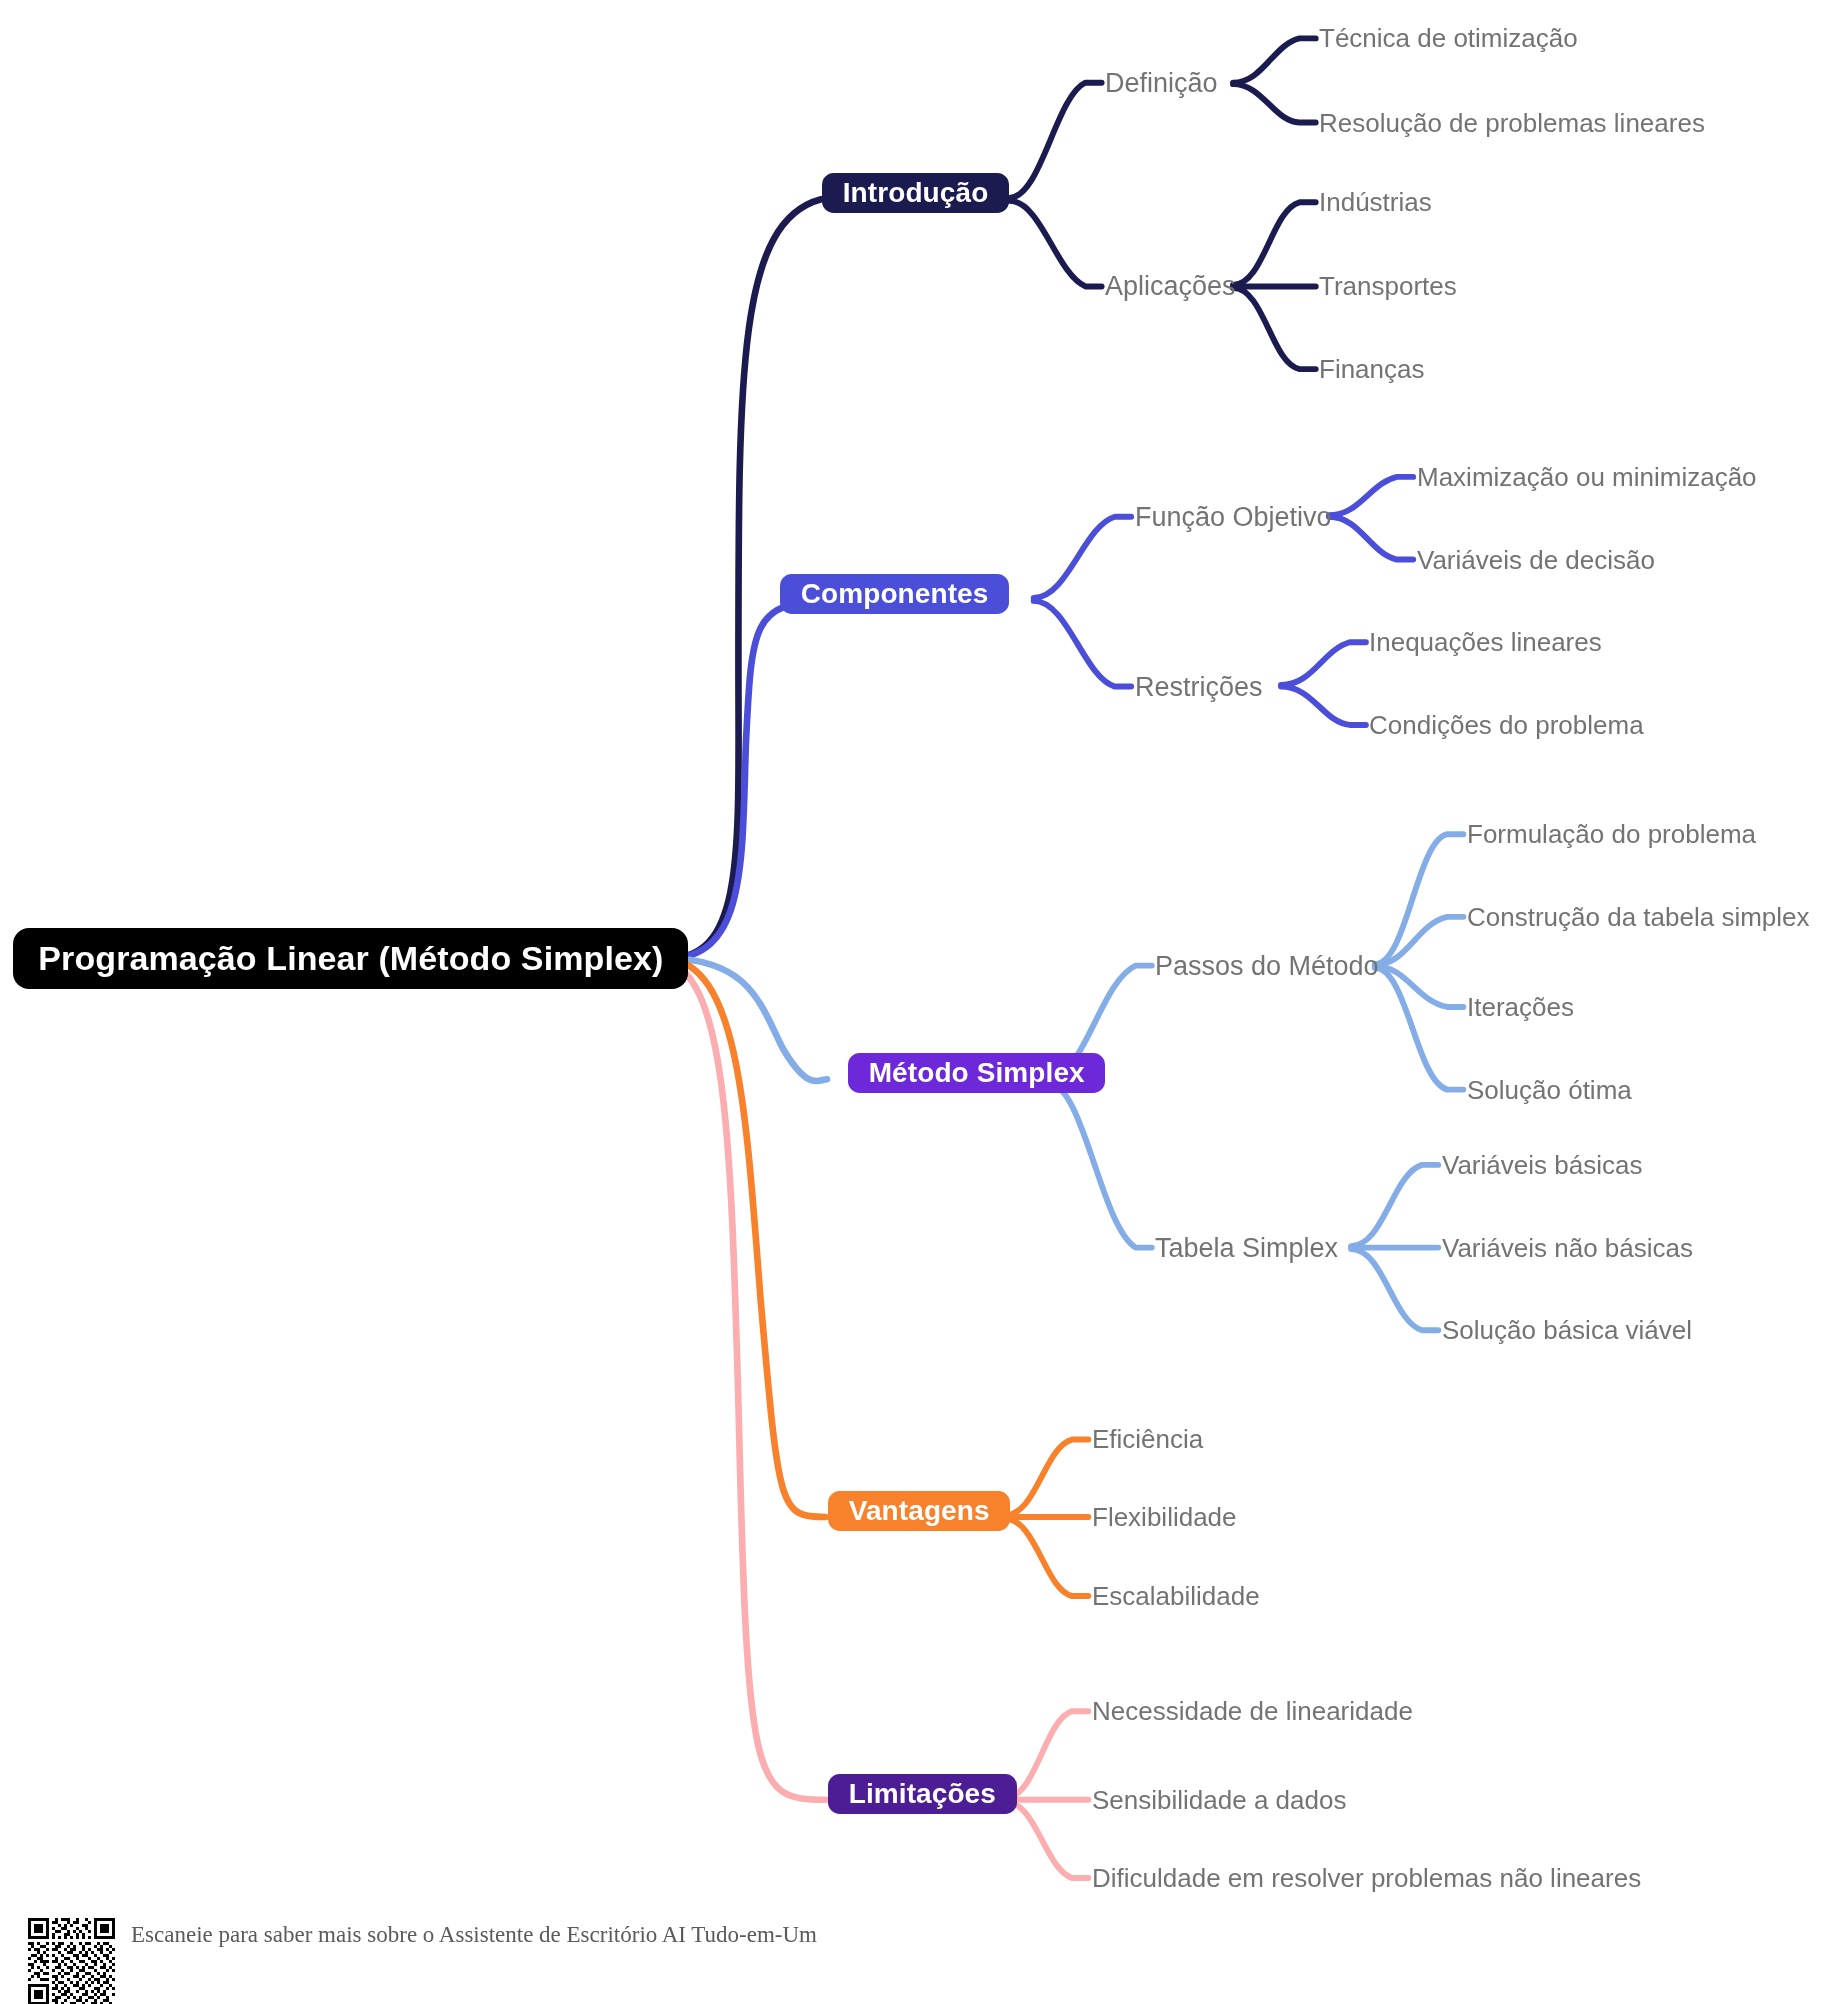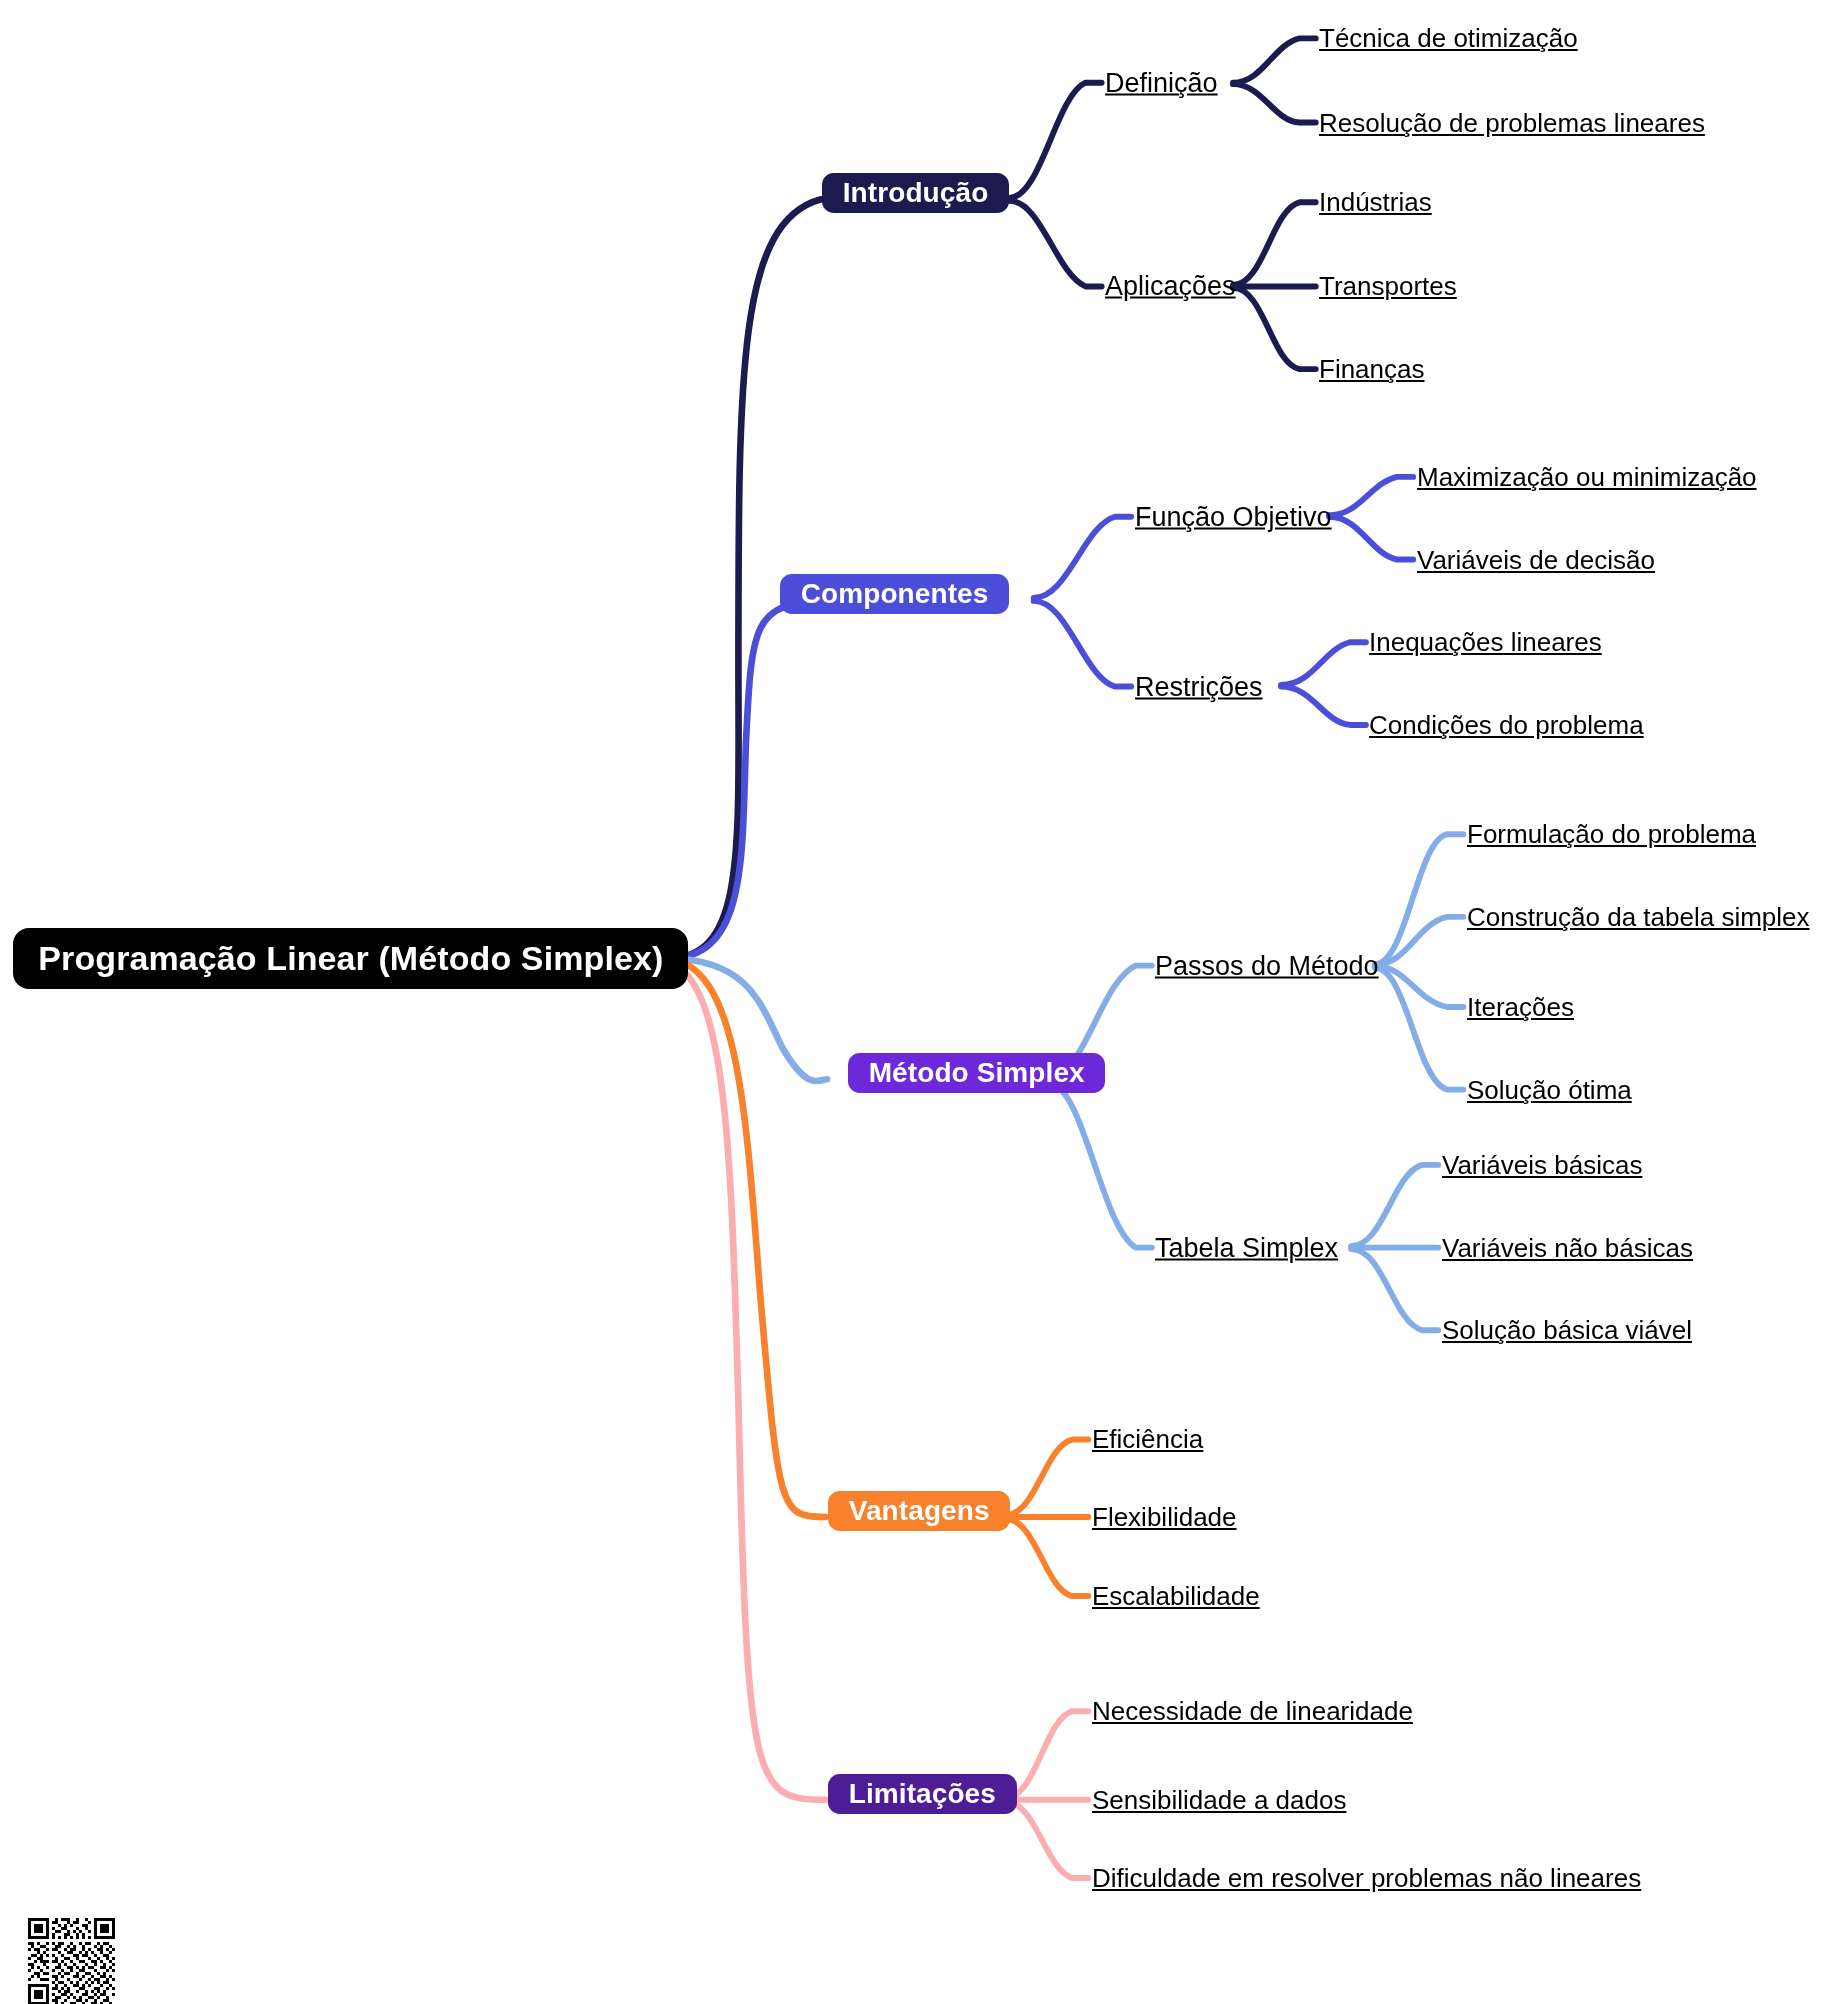--- a/index.html
+++ b/index.html
@@ -34,24 +34,23 @@
     padding:0 20.7px;
     height:40px;
     border-radius:11.8px;
   }
 
   
   .tnode{
     position:absolute;
     white-space:nowrap;
     font-size:26.6px;
-    color:#000000;
+    color:#737373;
     font-weight:400;
     line-height:1;
-    text-decoration:underline;
   }
   .tnode.lvl2{font-size:27px;}
   .tnode.lvl3{font-size:26px;}
   .tnode.right{transform:translateY(-50%);}
 
   
   #footer{position:absolute;left:28px;top:1918px;display:flex;align-items:flex-start;}
   #qr{width:87px;height:87px;display:block;}
   #brandblock{margin-left:16px;display:flex;flex-direction:column;justify-content:flex-start;}
   #brandrow{display:flex;align-items:center;height:46px;}
@@ -474,17 +473,18 @@
           <rect x="11" y="28" width="1" height="1"></rect>
         <rect x="14" y="28" width="2" height="1"></rect>
           <rect x="18" y="28" width="1" height="1"></rect>
         <rect x="21" y="28" width="2" height="1"></rect>
           <rect x="24" y="28" width="1" height="1"></rect>
         <rect x="27" y="28" width="1" height="1"></rect>
       </g>
     </svg>
 
     <div id="brandblock">
+      <div id="tagline">Escaneie para saber mais sobre o Assistente de Escritório AI Tudo-em-Um</div>
     </div>
   </div>
 
 </div>
 
 
 </body></html>

